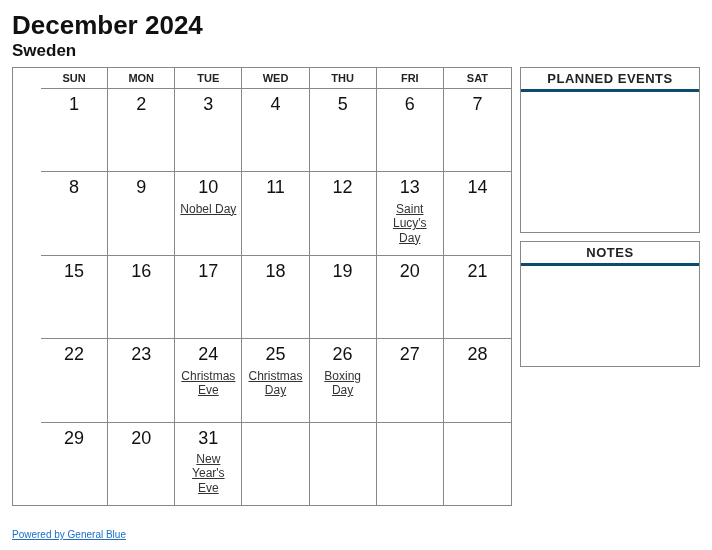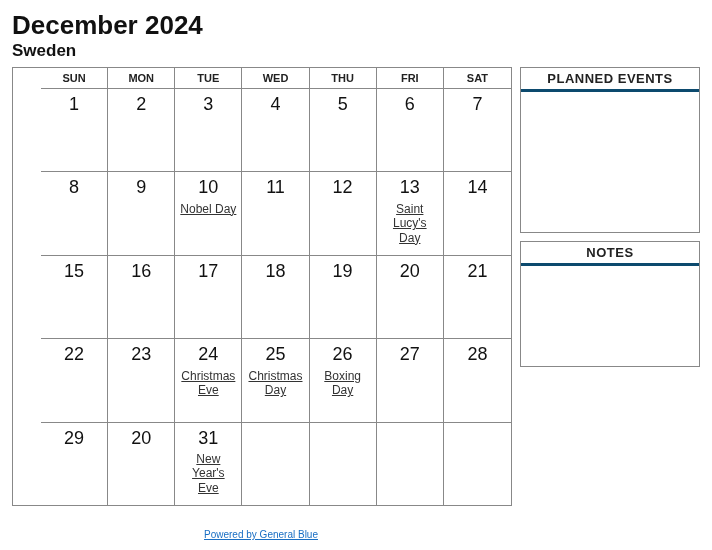--- a/index.html
+++ b/index.html
@@ -131,21 +131,21 @@
     }
     .sidebar-box-content {
       flex: 1;
       min-height: 140px;
     }
     .notes-box .sidebar-box-content {
       min-height: 100px;
     }
     .footer {
       margin-top: 18px;
-      text-align: center;
+      text-align: left;
       padding-right: 190px;
     }
     .footer a {
       font-size: 10px;
       color: #1a6fc4;
       text-decoration: underline;
     }
   </style>
 </head>
 <body>

